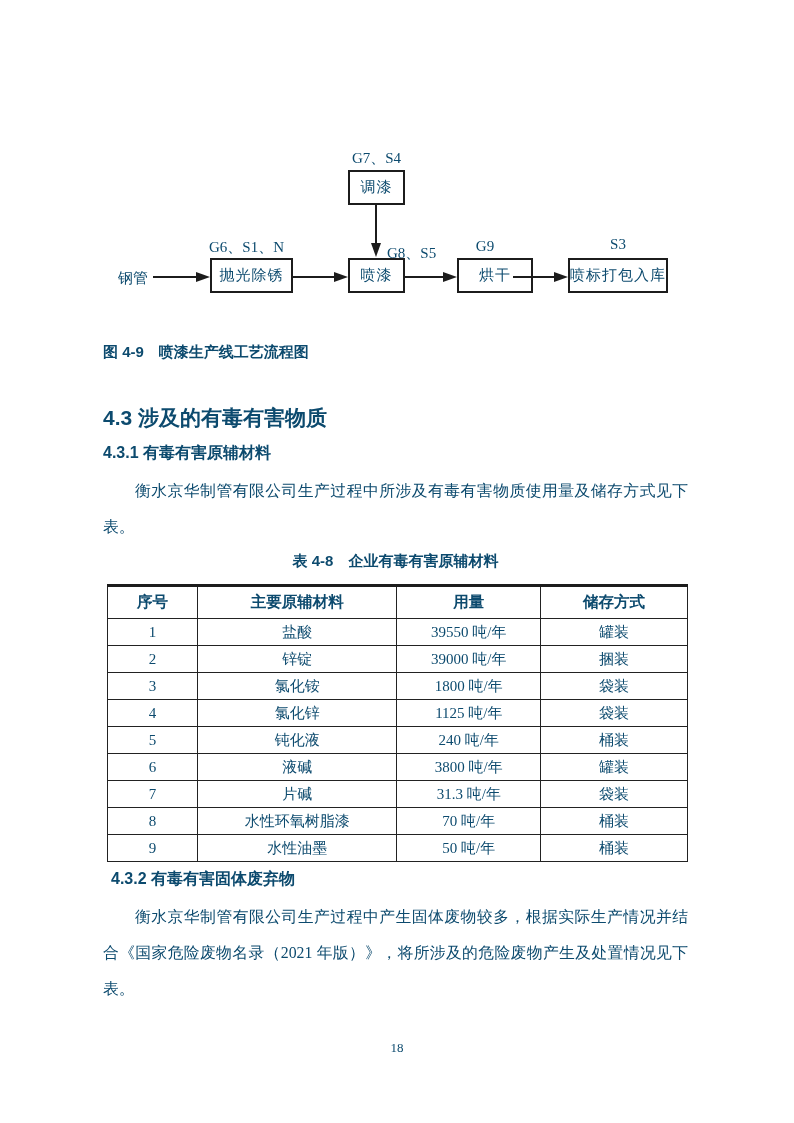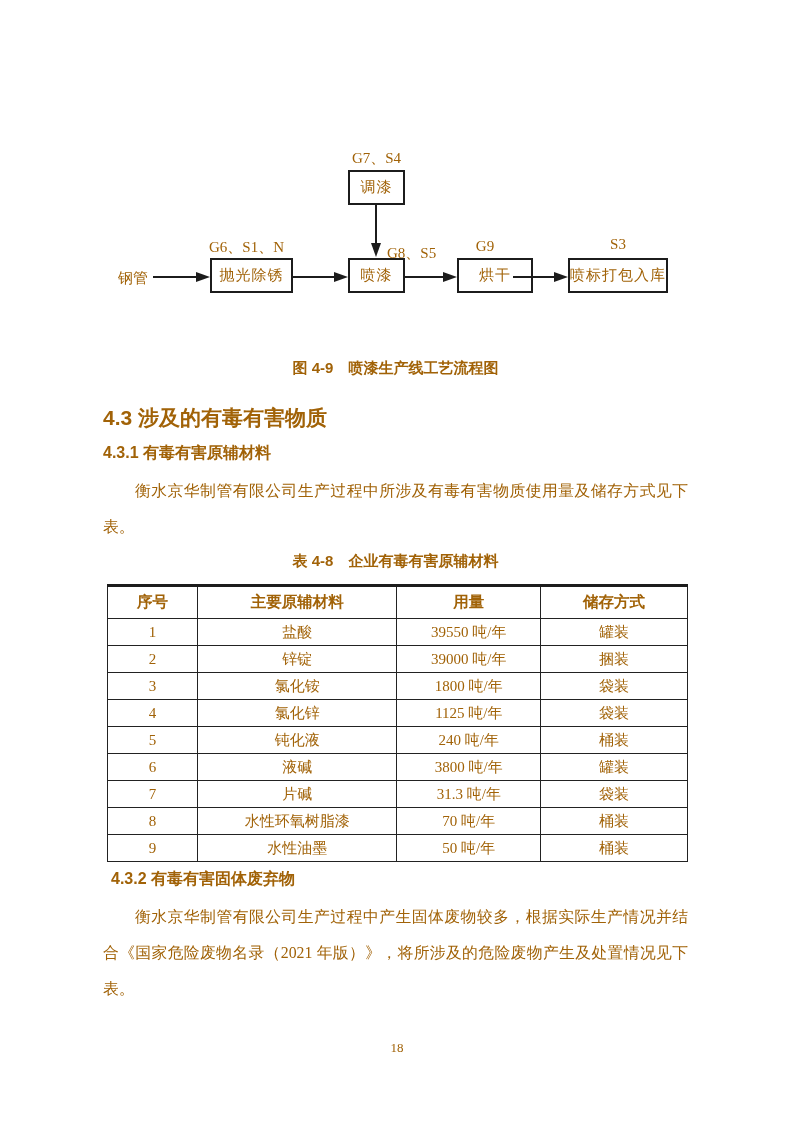--- a/index.html
+++ b/index.html
@@ -3,21 +3,21 @@
 <meta charset="utf-8">
 <style>
   * { margin: 0; padding: 0; box-sizing: border-box; }
   html, body { background: #e9e9e9; }
   body { font-family: "Liberation Serif", "DejaVu Serif", serif; }
   .page {
     position: relative;
     width: 794px; height: 1123px;
     margin: 0 auto;
     background: #ffffff;
-    color: #a16207;
+    color: #0c4a6e;
     overflow: hidden;
   }
 
   
   .flowchart { position: absolute; left: 0; top: 0; width: 794px; height: 330px; }
   .fc-box {
     position: absolute;
     border: 2px solid #1c1c1c;
     display: flex; align-items: center; justify-content: center;
     font-size: 15px; letter-spacing: 1px;
@@ -41,22 +41,22 @@
   .head-down {
     position: absolute; width: 0; height: 0;
     border-top: 14px solid #1c1c1c;
     border-left: 5px solid transparent;
     border-right: 5px solid transparent;
   }
 
   
   .fig-caption {
     position: absolute; left: 103px; top: 343px; width: 585px;
-    text-align: center; font-family: "Liberation Sans", sans-serif;
-    font-weight: 700; font-size: 15px; margin-top: 16px;
+    text-align: left; font-family: "Liberation Sans", sans-serif;
+    font-weight: 700; font-size: 15px;
   }
   .h1 {
     position: absolute; left: 103px; top: 404px; width: 600px;
     font-family: "Liberation Sans", sans-serif;
     font-weight: 700; font-size: 21px;
   }
   .h2 {
     position: absolute; left: 103px; width: 600px;
     font-family: "Liberation Sans", sans-serif;
     font-weight: 700; font-size: 16px;

